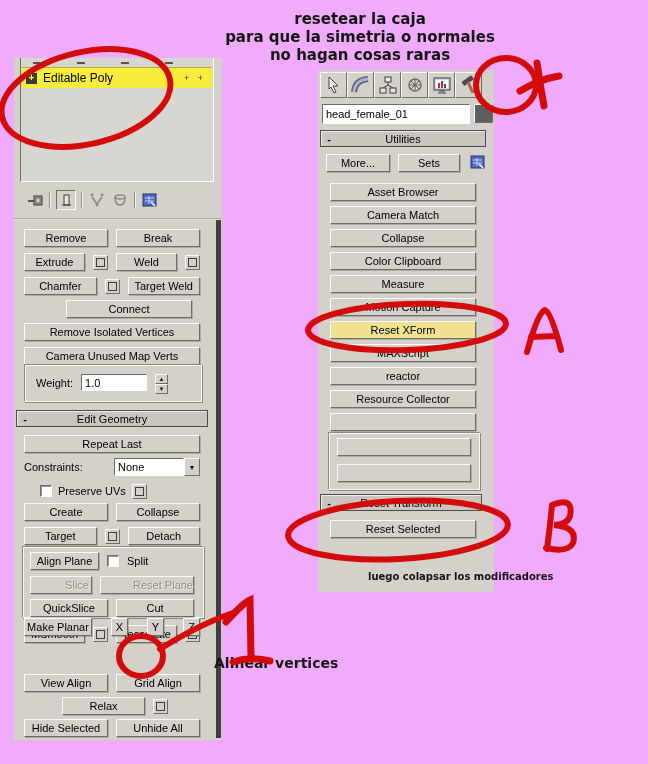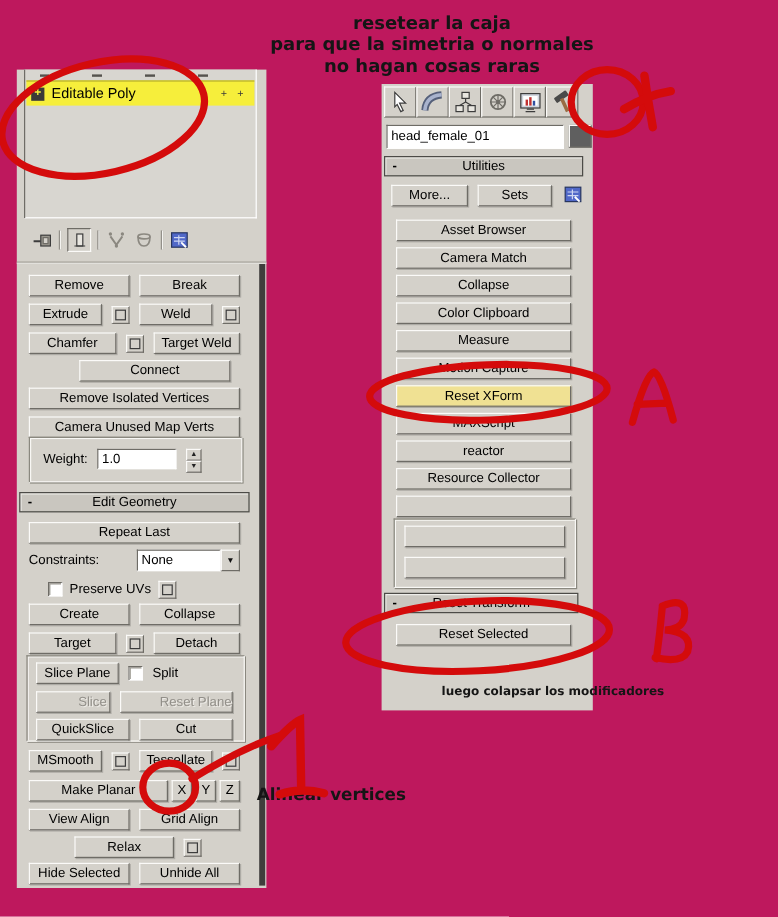--- a/index.html
+++ b/index.html
@@ -1,16 +1,16 @@
 <!DOCTYPE html>
 <html><head>
 <meta charset="utf-8">
 <style>
   html,body{margin:0;padding:0;background:#fff;}
-  #page{position:relative;width:648px;height:764px;background:#be185d;overflow:hidden;
+  #page{position:relative;width:648px;height:764px;background:#f0abfc;overflow:hidden;
         font-family:"Liberation Sans",sans-serif;-webkit-font-smoothing:none;}
   .note{position:absolute;font-weight:bold;color:#151515;font-family:"DejaVu Sans",sans-serif;}
   #top-note{left:140px;top:10px;width:440px;text-align:center;font-size:15px;line-height:18px;}
   #note-collapse{left:368px;top:571px;font-size:10px;}
   #note-align{left:214px;top:655px;font-size:14px;}
 
   
   .panel{position:absolute;background:#d4d1ca;}
   #left-panel{left:14px;top:58px;width:208px;height:682px;}
   #right-panel{left:318px;top:70px;width:176px;height:522px;}
@@ -222,21 +222,21 @@
     <div class="r" style="top:469px">
       <div class="btn">Target</div>
       <div class="sq">
           <i></i>
         </div>
       <div class="btn">Detach</div>
     </div>
 
     <div class="gbox" style="left:8px;right:18px;top:488px;height:72px"></div>
     <div class="r" style="top:494px;left:16px;right:28px">
-      <div class="btn">Slice Plane</div>
+      <div class="btn">Align Plane</div>
       <span class="cb"></span>
       <span class="lbl" style="flex:1">Split</span>
     </div>
     <div class="r" style="top:518px;left:16px;right:28px">
       <div class="btn disabled">Slice</div>
       <div class="btn disabled">Reset Plane</div>
     </div>
     <div class="r" style="top:541px;left:16px;right:28px">
       <div class="btn">QuickSlice</div>
       <div class="btn">Cut</div>
@@ -245,21 +245,21 @@
     <div class="r" style="top:567px">
       <div class="btn">MSmooth</div>
       <div class="sq">
           <i></i>
         </div>
       <div class="btn">Tessellate</div>
       <div class="sq">
           <i></i>
         </div>
     </div>
-    <div class="r" style="top:592px;gap:3px">
+    <div class="r" style="top:560px;gap:19px">
       <div class="btn">Make Planar</div>
       <div class="btn" style="flex:0 0 17px">X</div>
       <div class="btn" style="flex:0 0 17px">Y</div>
       <div class="btn" style="flex:0 0 17px">Z</div>
     </div>
     <div class="r" style="top:616px">
       <div class="btn">View Align</div>
       <div class="btn">Grid Align</div>
     </div>
     <div class="r" style="top:639px;left:48px;right:auto;width:106px">

